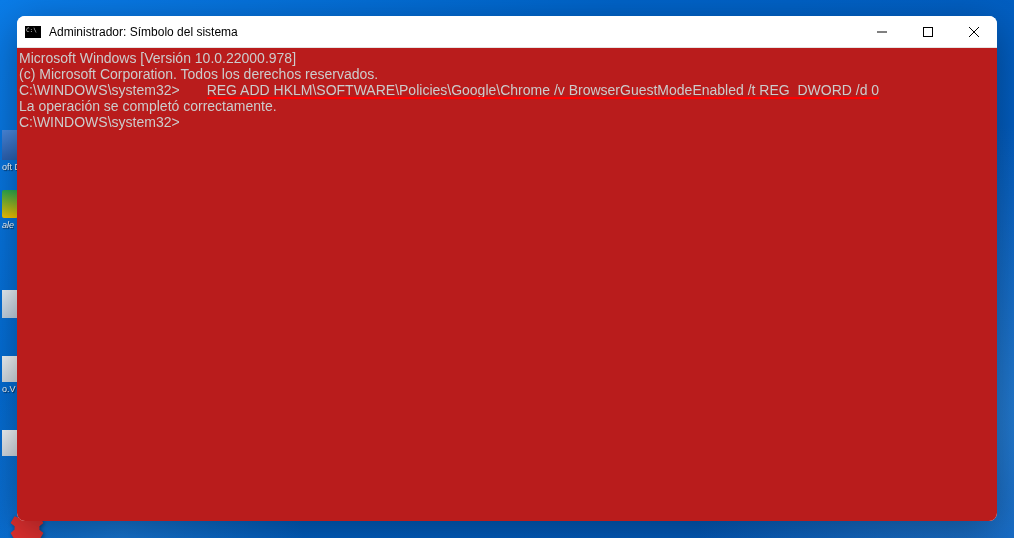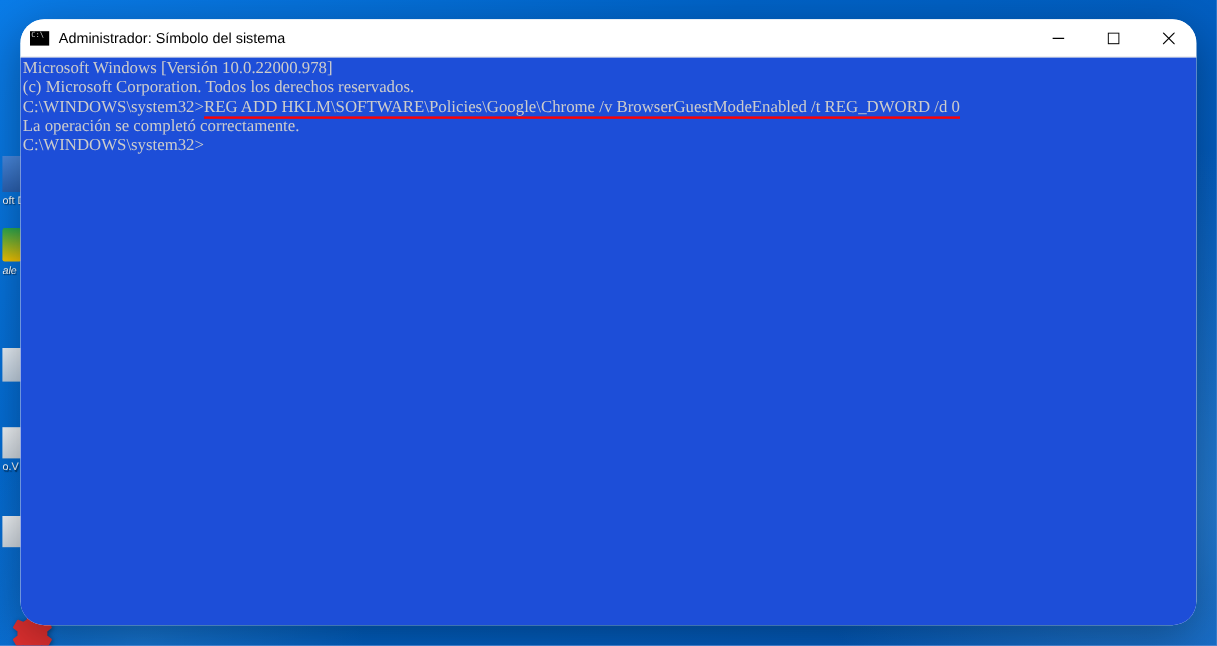--- a/index.html
+++ b/index.html
@@ -70,21 +70,21 @@
       background: radial-gradient(circle, rgba(90,180,255,0.25) 0%, transparent 65%);
     }
     
     .window {
       position: absolute;
       left: 17px;
       top: 16px;
       width: 980px;
       height: 505px;
       background: #ffffff;
-      border-radius: 20px;
+      border-radius: 8px;
       box-shadow: 0 10px 40px rgba(0,0,0,0.35);
       overflow: hidden;
       display: flex;
       flex-direction: column;
     }
     
     .titlebar {
       height: 32px;
       background: #ffffff;
       display: flex;
@@ -131,37 +131,38 @@
       cursor: pointer;
     }
     
     .titlebar-btn svg {
       width: 10px;
       height: 10px;
     }
     
     .terminal {
       flex: 1;
-      background: #1d4ed8;
+      background: #b91c1c;
       padding: 2px 6px 3px 2px;
-      font-family: Liberation Serif, serif;
+      font-family: Liberation Sans, sans-serif;
       font-size: 14px;
       line-height: 16px;
       color: #cccccc;
       white-space: pre;
       overflow: hidden;
     }
     
     .line {
       display: block;
     }
     
     .underline-wrap {
       position: relative;
       display: inline-block;
+      margin-left: 27px;
     }
     
     .red-underline {
       position: absolute;
       height: 2px;
       background: #ff0000;
       bottom: -1px;
     }
     
     .red-underline.seg1 {

